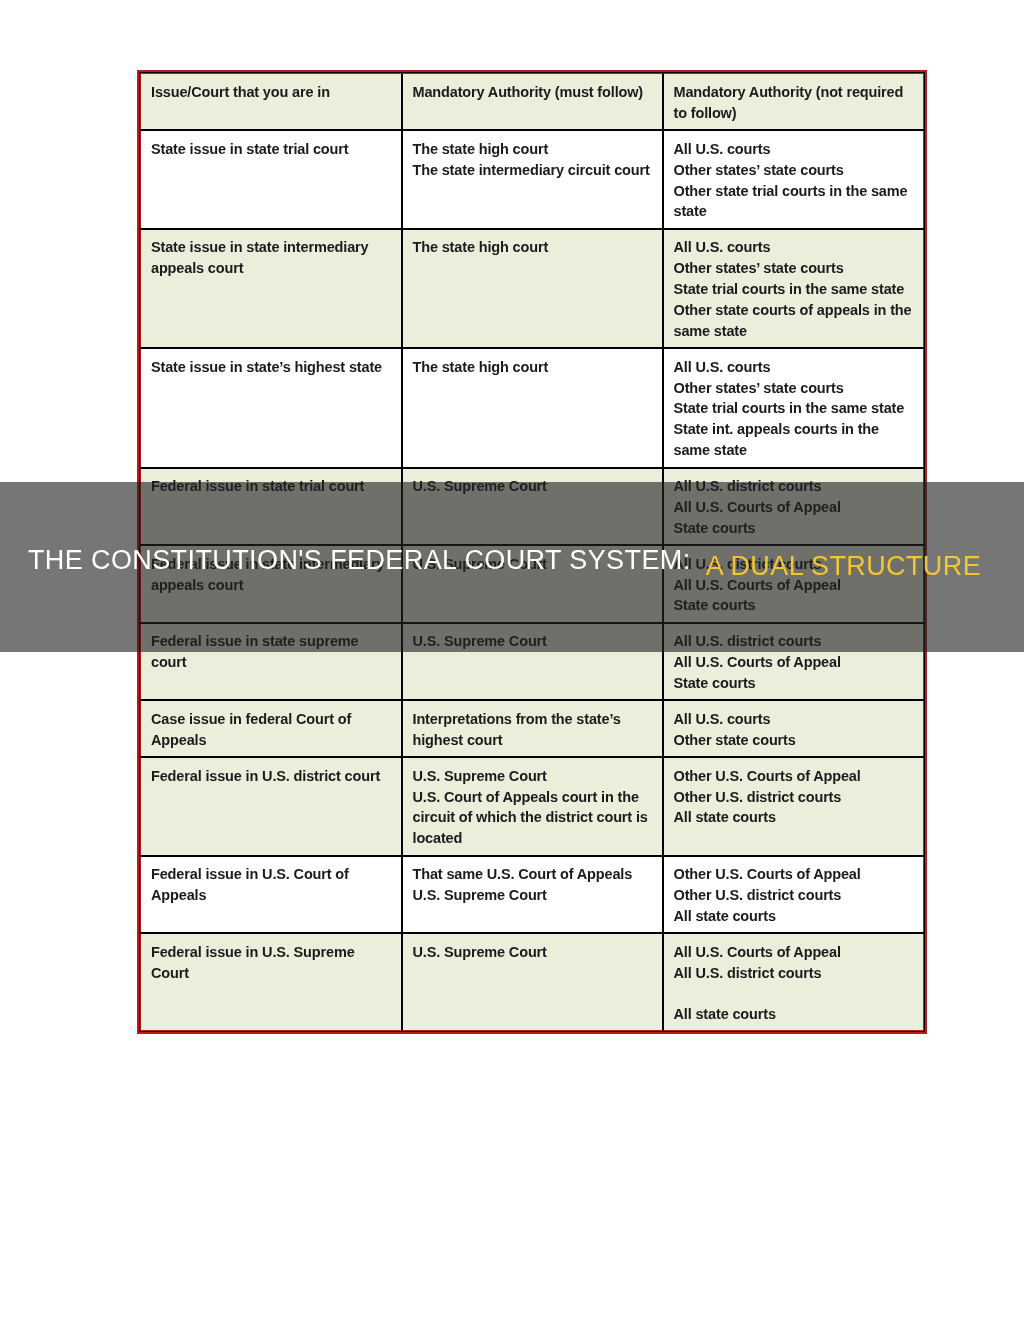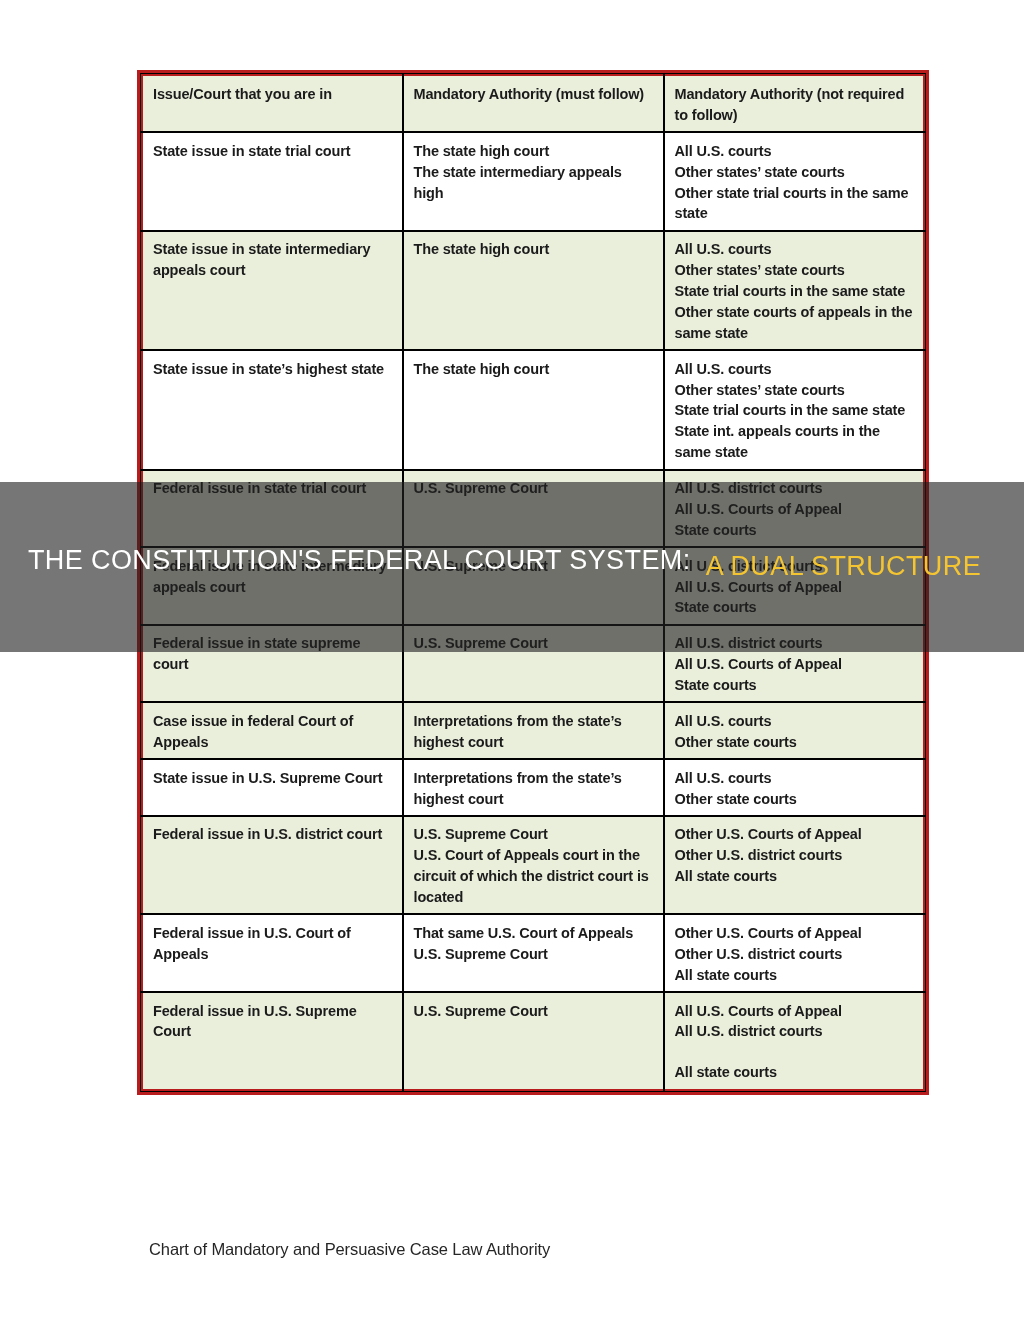--- a/index.html
+++ b/index.html
@@ -23,21 +23,21 @@
 
   
   #chart-table {
     position: absolute;
     left: 137px;
     top: 70px;
     width: 786px;
     border-collapse: collapse;
     table-layout: fixed;
     background: #0f766e;
-    border: 6px solid #b91c1c;
+    border: 4px solid #b91c1c;
   }
   #chart-table col.c1 { width: 263px; }
   #chart-table col.c2 { width: 261px; }
   #chart-table col.c3 { width: 262px; }
 
   #chart-table td, #chart-table th {
     vertical-align: top;
     padding: 8px 9px 6px 10px;
     border: 1px dotted #6e6e6e;
     outline: 1px solid #000000;
@@ -125,21 +125,21 @@
     <tbody id="table-body">
         <tr class="plain">
           <td>
             <div class="cell-lines">
               <span>State issue in state trial court</span>
             </div>
           </td>
           <td>
             <div class="cell-lines">
               <span>The state high court</span>
-              <span>The state intermediary appeals high</span>
+              <span>The state intermediary circuit court</span>
             </div>
           </td>
           <td>
             <div class="cell-lines">
               <span>All U.S. courts</span>
               <span>Other states’ state courts</span>
               <span>Other state trial courts in the same state</span>
             </div>
           </td>
         </tr>
@@ -251,38 +251,20 @@
               <span>Interpretations from the state’s highest court</span>
             </div>
           </td>
           <td>
             <div class="cell-lines">
               <span>All U.S. courts</span>
               <span>Other state courts</span>
             </div>
           </td>
         </tr>
-        <tr class="plain">
-          <td>
-            <div class="cell-lines">
-              <span>State issue in U.S. Supreme Court</span>
-            </div>
-          </td>
-          <td>
-            <div class="cell-lines">
-              <span>Interpretations from the state’s highest court</span>
-            </div>
-          </td>
-          <td>
-            <div class="cell-lines">
-              <span>All U.S. courts</span>
-              <span>Other state courts</span>
-            </div>
-          </td>
-        </tr>
         <tr class="tinted">
           <td>
             <div class="cell-lines">
               <span>Federal issue in U.S. district court</span>
             </div>
           </td>
           <td>
             <div class="cell-lines">
               <span>U.S. Supreme Court</span>
               <span>U.S. Court of Appeals court in the circuit of which the district court is located</span>
@@ -332,20 +314,19 @@
               <span>All U.S. Courts of Appeal</span>
               <span>All U.S. district courts</span>
               <span class="gap"></span>
               <span>All state courts</span>
             </div>
           </td>
         </tr>
       </tbody>
   </table>
 
-  <div id="caption">Chart of Mandatory and Persuasive Case Law Authority</div>
 
   <div id="overlay-banner">
     <div id="overlay-title">THE CONSTITUTION'S FEDERAL COURT SYSTEM:</div>
     <div id="overlay-subtitle">A DUAL STRUCTURE</div>
   </div>
 
 </div>
 
 </body></html>

